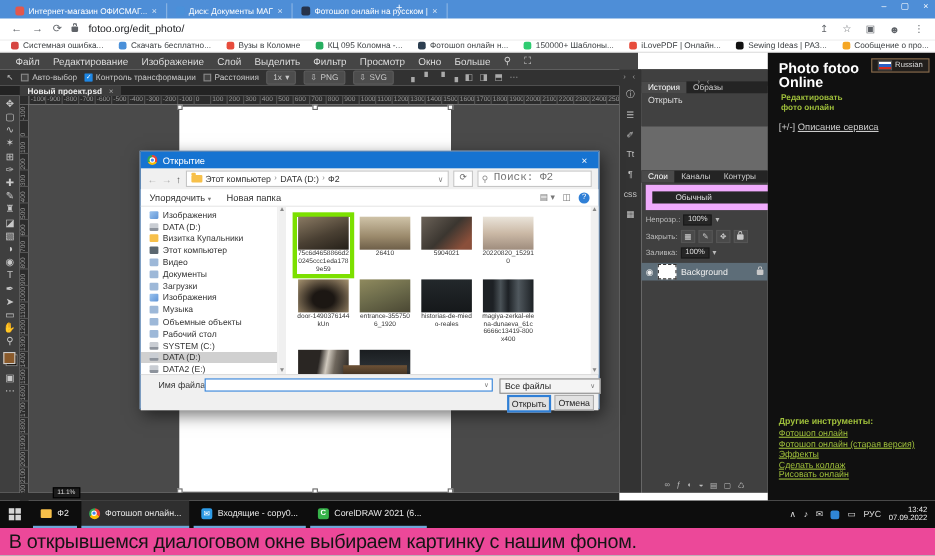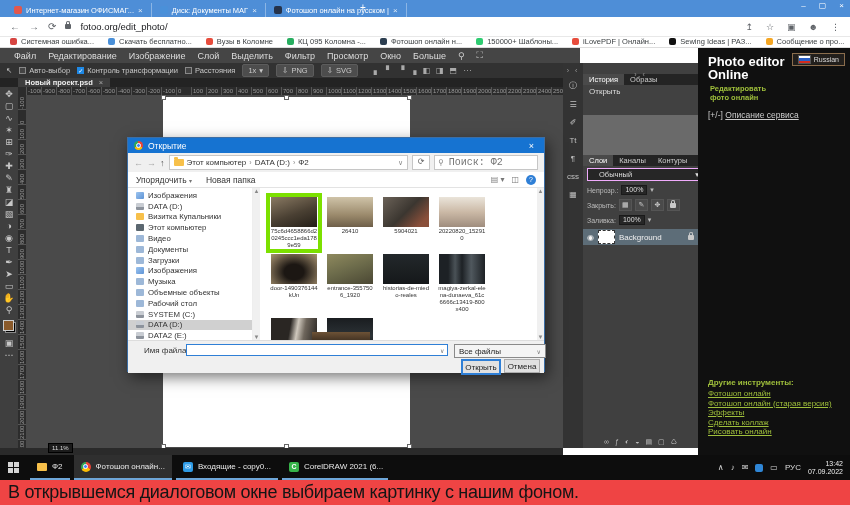--- a/index.html
+++ b/index.html
@@ -56,21 +56,21 @@
   .collapse{color:#999;font-size:7px;letter-spacing:2px;}
   .panels{left:583px;top:63px;width:115px;height:385px;background:#404040;}
   .ptabs{display:flex;background:#242424;height:11px;}
   .ptab{font-size:7.5px;color:#ccc;padding:1px 6px;}
   .ptab.on{background:#4a4a4a;color:#fff;}
   .histbody{background:#414141;height:30px;}
   .histitem{font-size:8px;color:#ddd;padding:2px 6px;}
   .grayblock{background:#6a6a6a;height:40px;}
   .lrow{display:flex;align-items:center;gap:3px;padding:2px 4px;color:#bbb;font-size:7px;}
   .valbox{background:#262626;border:1px solid #1a1a1a;color:#ddd;padding:0 3px;font-size:7px;line-height:8px;}
-  .blend{margin:2px 4px;width:100px;background:#262626;border:1px solid #f0abfc;color:#ddd;font-size:7.5px;padding:1px 11px;display:flex;justify-content:space-between;}
+  .blend{margin:2px 4px;width:100px;background:#262626;border:6px solid #f0abfc;color:#ddd;font-size:7.5px;padding:1px 21px;display:flex;justify-content:space-between;}
   .lkic{background:#4a4a4a;border:1px solid #555;width:11px;height:10px;display:flex;align-items:center;justify-content:center;color:#ccc;font-size:7px;}
   .layerrow{margin-top:2px;background:#5d6d78;height:16px;display:flex;align-items:center;gap:4px;padding:0 4px;color:#f0f0f0;font-size:8px;}
   .lthumb{width:15px;height:12px;background:#fff;border:1px dashed #333;}
   .locki{display:inline-block;width:6px;height:5px;background:#c9c9c9;border-radius:1px;position:relative;margin-left:auto;}
   .locki::before{content:"";position:absolute;top:-3px;left:1px;width:4px;height:3px;border:1px solid #c9c9c9;border-bottom:none;border-radius:2px 2px 0 0;box-sizing:border-box;}
   .layerbottom{position:absolute;left:0;bottom:2px;width:115px;display:flex;justify-content:center;gap:6px;color:#bbb;font-size:7px;}
   
   .side{left:698px;top:48px;width:152px;height:407px;background:#101010;color:#fff;}
   .sideh{margin:7px 0 0 10px;font-size:13px;font-weight:bold;line-height:13px;}
   .langbtn{position:absolute;right:5px;top:5px;border:1px solid #8a6d4d;background:#221f1c;display:flex;align-items:center;gap:3px;padding:1px 5px;font-size:7px;color:#ddd;}
@@ -146,21 +146,21 @@
   .appic{width:10px;height:10px;flex:0 0 10px;display:flex;align-items:center;justify-content:center;font-size:7px;color:#fff;}
   .appic.folder{background:#f7c04a;height:8px;border-radius:1px;}
   .appic.chrome{border-radius:50%;background:conic-gradient(#ea4335 0 120deg,#fbbc05 120deg 240deg,#34a853 240deg 360deg);position:relative;}
   .appic.chrome::after{content:"";position:absolute;inset:2.5px;border-radius:50%;background:#4285f4;border:1px solid #fff;}
   .appic.mail{background:#2e9be6;border-radius:2px;}
   .appic.corel{background:#37b34a;border-radius:2px;font-weight:bold;}
   .tray{margin-left:auto;display:flex;align-items:center;gap:7px;padding-right:7px;color:#ddd;font-size:8px;}
   .trayblue{width:8px;height:8px;background:#2f86d6;border-radius:2px;}
   .clock{text-align:right;font-size:7px;line-height:8px;color:#eee;}
   
-  .caption{left:0;top:480px;width:850px;height:25px;background:#ef4444;display:flex;align-items:center;gap:31px;}
+  .caption{left:0;top:480px;width:850px;height:25px;background:#ec4899;display:flex;align-items:center;gap:31px;}
   .captext{margin-left:8px;font-size:18px;color:#151515;letter-spacing:-0.3px;}
   .credit{margin-left:auto;background:#a7a7a7;color:#fff;font-size:10.5px;padding:5px 9px;align-self:center;}
 </style>
 </head>
 <body>
 
 <div id="stage">
 
   <div class="abs tabbar">
 
@@ -491,21 +491,21 @@
         <span>◐</span>
         <span>◒</span>
         <span>▤</span>
         <span>▢</span>
         <span>♺</span>
       </div>
   </div>
 
   <div class="abs side">
     <div class="sideh">
-      <div>Photo editor</div>
+      <div>Photo fotoo</div>
       <div>Online</div>
     </div>
     <span class="langbtn">
       <span class="flag"></span>
       <span>Russian</span>
     </span>
     <div class="subttl">Редактировать фото онлайн</div>
     <div class="descrow">
       <span>[+/-]</span>
       <a>Описание сервиса</a>

